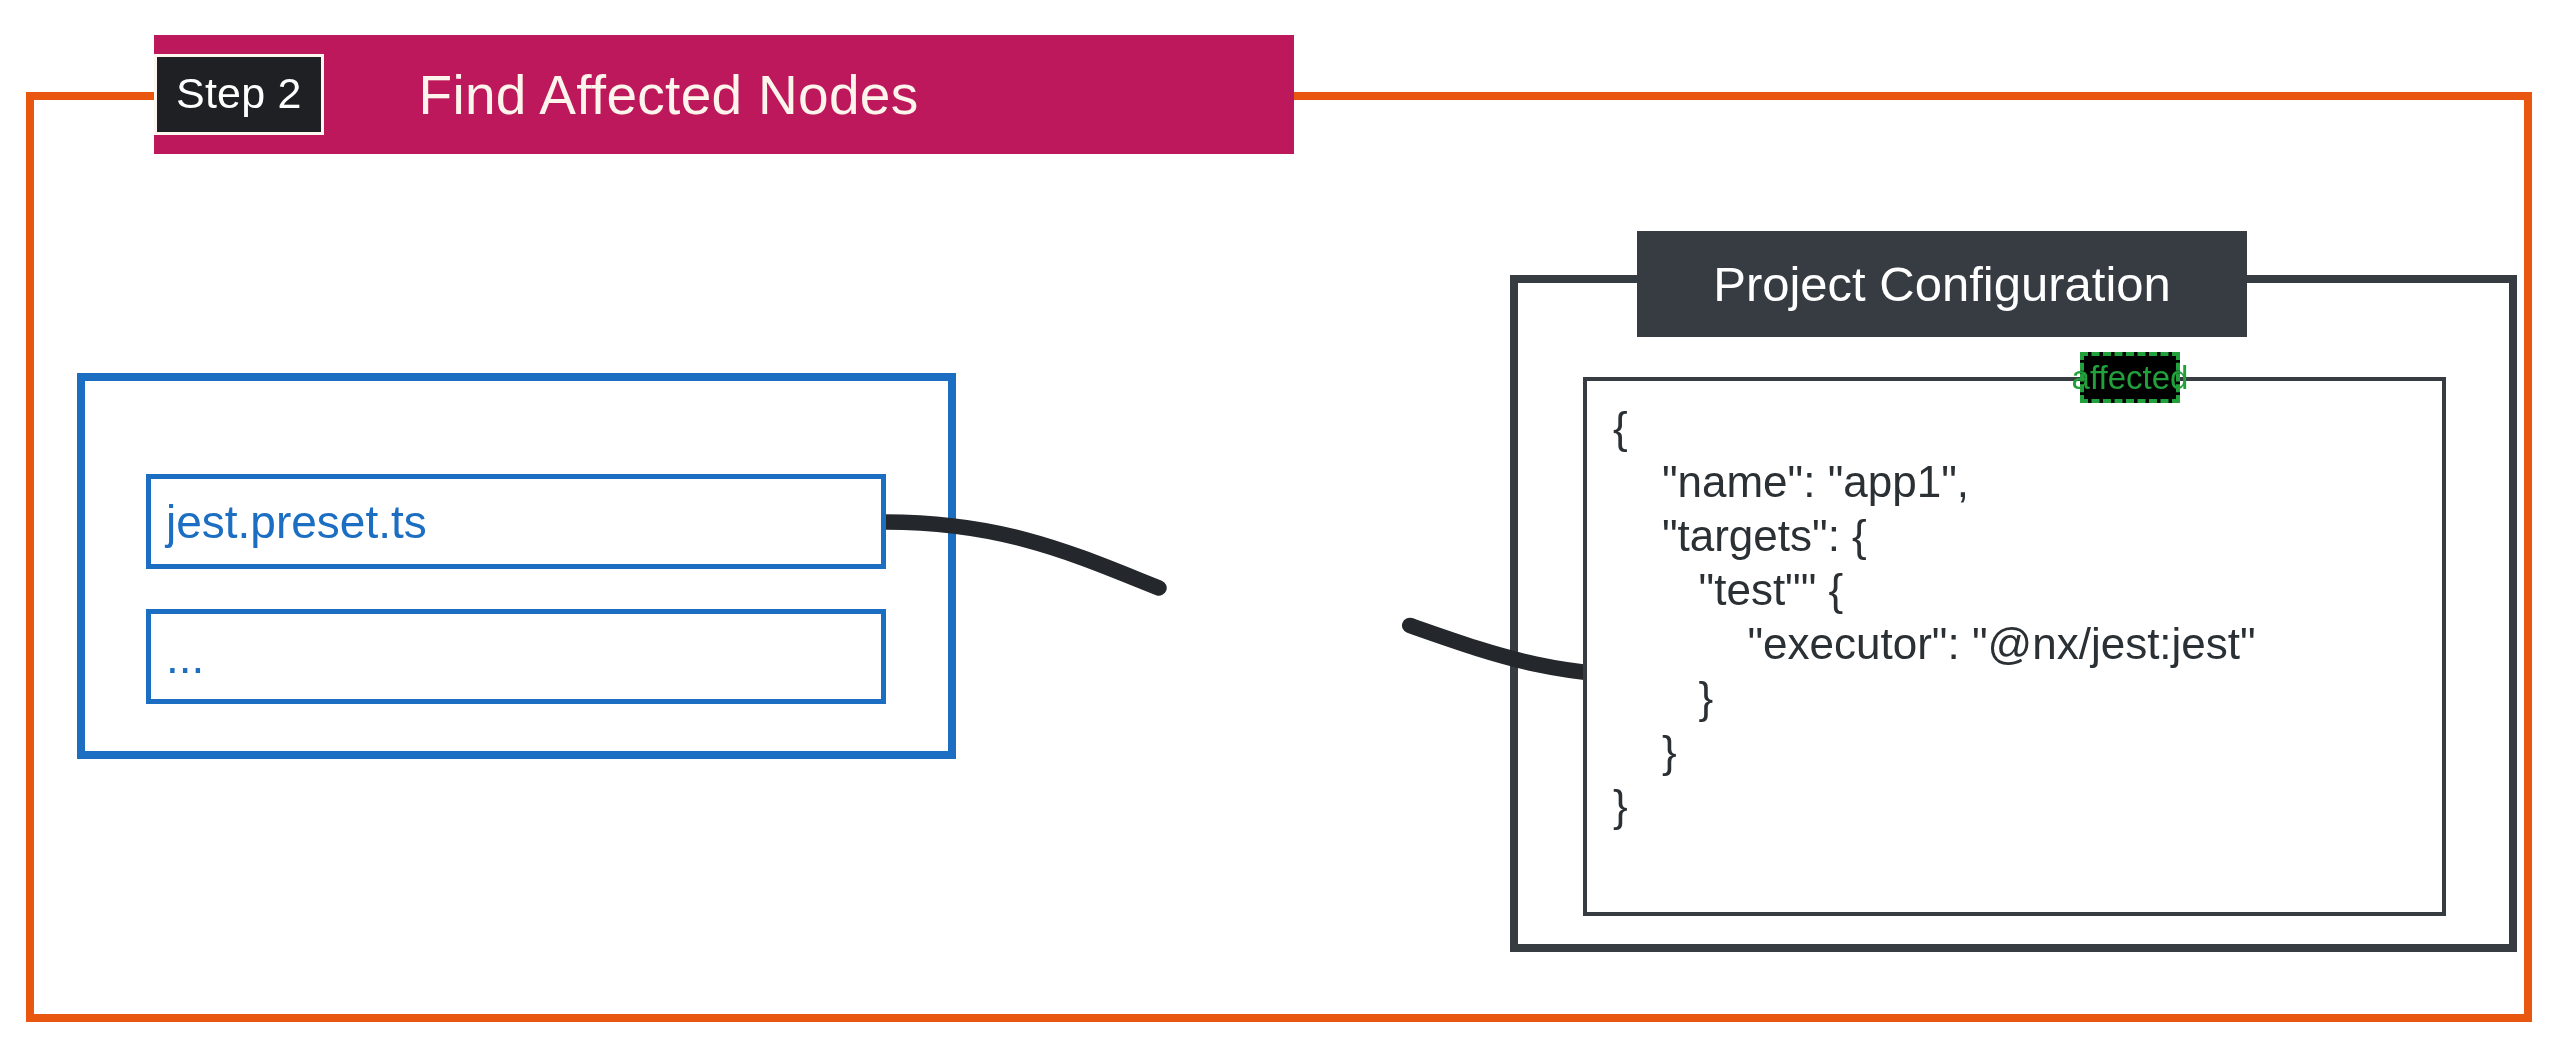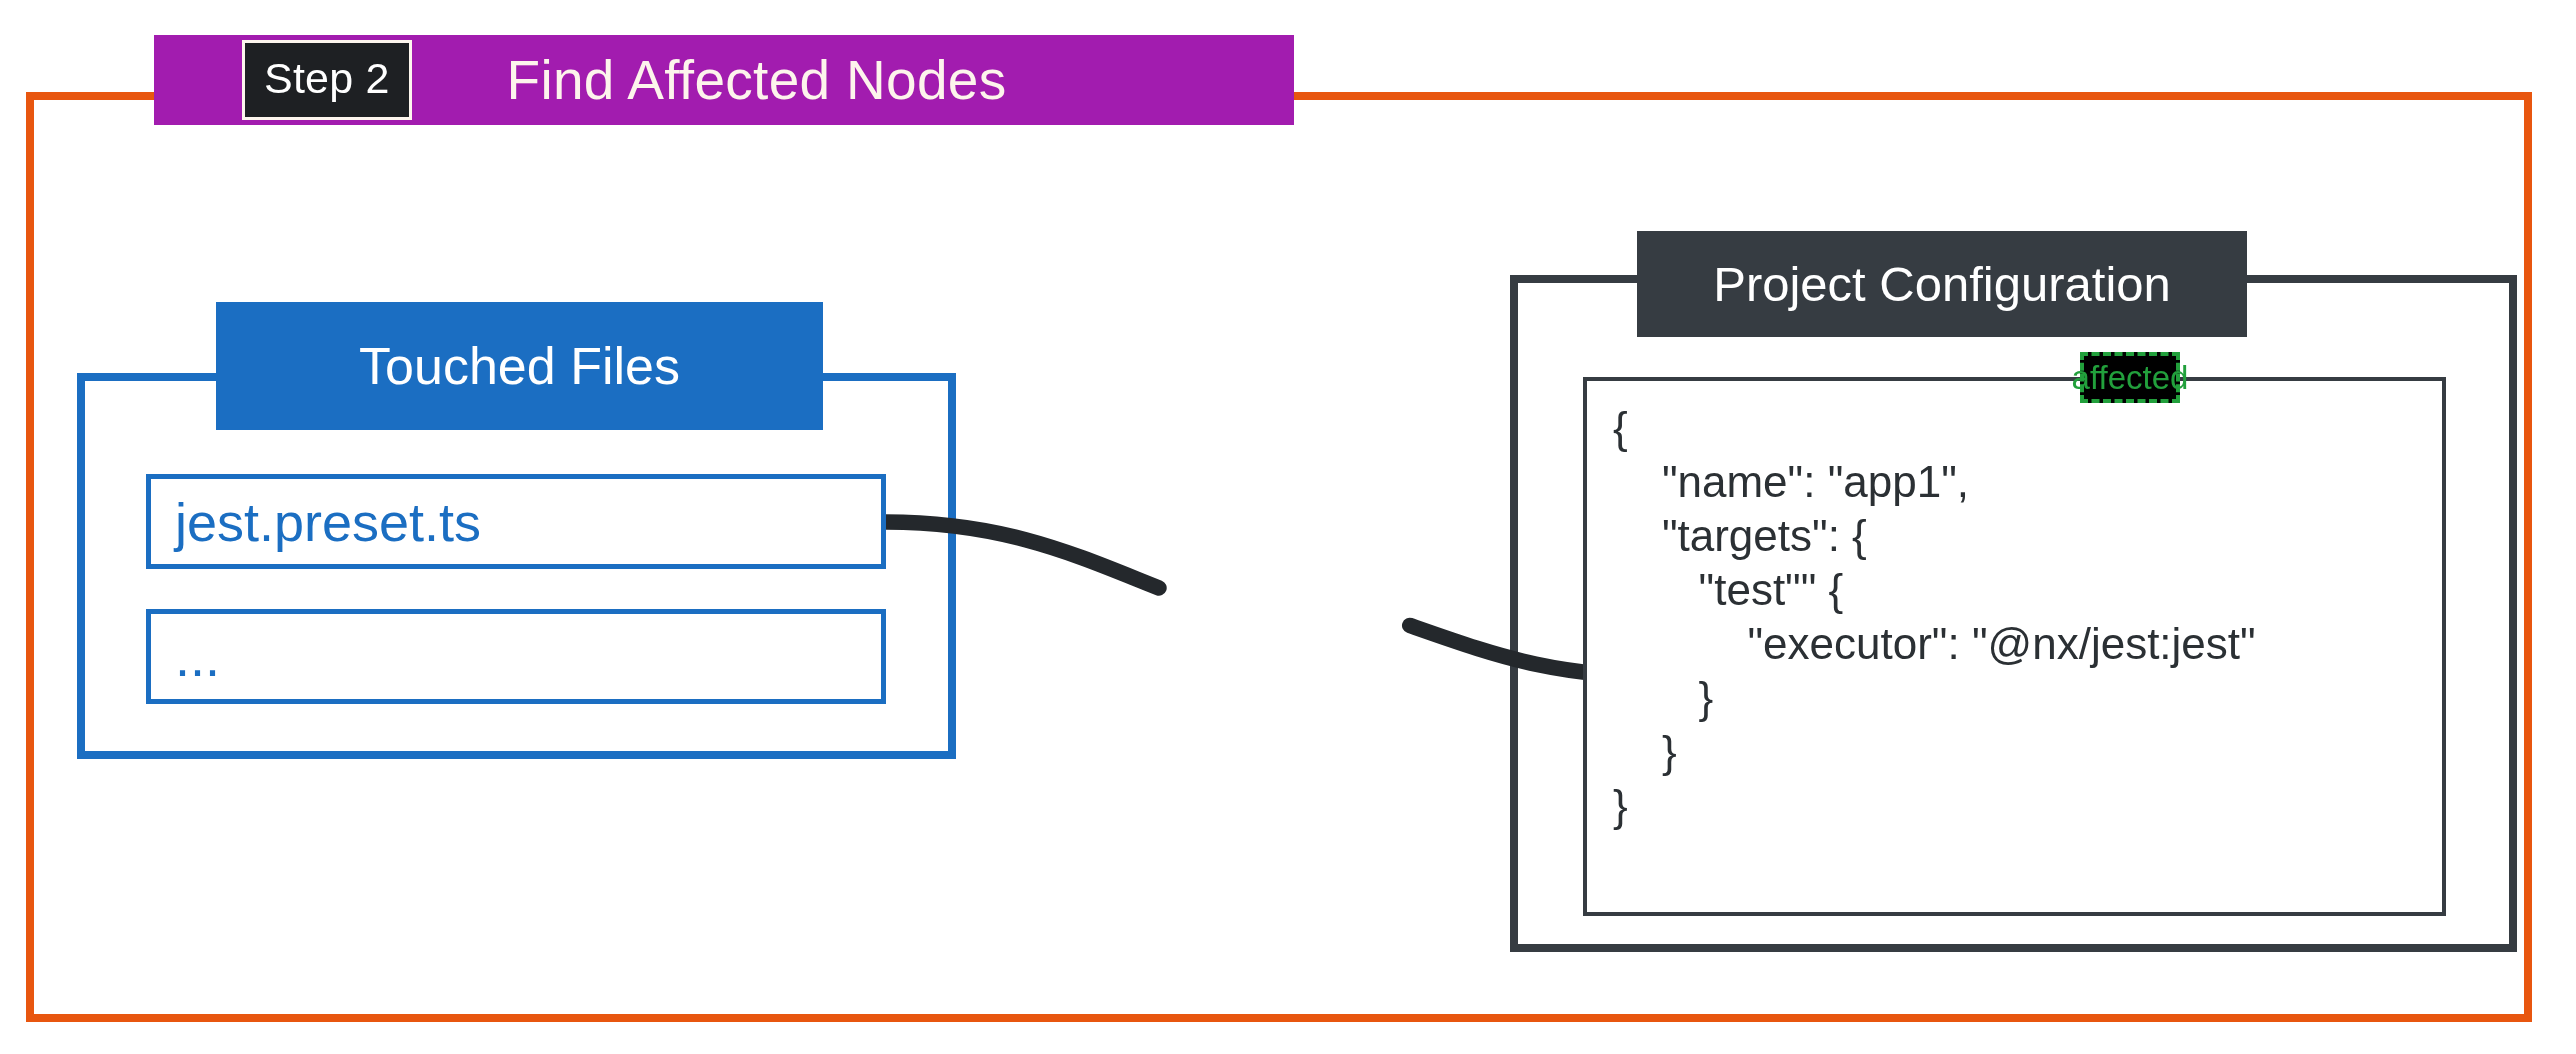--- a/index.html
+++ b/index.html
@@ -30,26 +30,25 @@
     box-sizing: border-box;
     background: transparent;
   }
 
   
   .step-banner {
     position: absolute;
     left: 154px;
     top: 35px;
     width: 1140px;
-    height: 90px;
-    background: #a21caf;
-    display: flex;
-    align-items: center;
-    box-sizing: border-box;
-    padding-left: 88px;
+    height: 119px;
+    background: #be185d;
+    display: flex;
+    align-items: center;
+    box-sizing: border-box;
   }
   .step-chip {
     background: #1E2023;
     color: #ffffff;
     font-size: 43px;
     line-height: 1;
     padding: 14.6px 19px 17.4px 19px;
     border: 3.7px solid #fdf6ee;
     white-space: nowrap;
     letter-spacing: 0.2px;
@@ -91,23 +90,23 @@
   .tf-item {
     position: absolute;
     left: 146px;
     width: 740px;
     height: 95px;
     border: 5.5px solid #1B6EC2;
     box-sizing: border-box;
     background: #ffffff;
     display: flex;
     align-items: center;
-    padding-left: 24px;
+    padding-left: 15px;
     color: #1B6EC2;
-    font-size: 54px;
+    font-size: 46px;
     white-space: nowrap;
   }
   .tf-item-0 { top: 474px; }
   .tf-item-1 { top: 609px; }
 
   
   .pc-panel {
     position: absolute;
     left: 1510px;
     top: 275px;
@@ -216,21 +215,20 @@
     <path d="M 968,570 C 1100,570 1180,608 1266,642" stroke="#24282C" stroke-width="17" fill="none" stroke-linecap="round"></path>
 
     <path d="M 1540,683 C 1640,718 1700,740 1838,740" stroke="#24282C" stroke-width="17" fill="none" stroke-linecap="round" marker-end="url(#arrowhead)"></path>
   </svg>
 
   <div class="step-banner">
     <span class="step-chip">Step 2</span>
     <span class="step-title">Find Affected Nodes</span>
   </div>
 
-  <div class="tf-title">Touched Files</div>
 
   <div class="tf-item tf-item-0">jest.preset.ts</div>
   <div class="tf-item tf-item-1">...</div>
 
   <div class="pc-title">Project Configuration</div>
 
   <div class="pc-code">
     <div class="code-line">{</div>
     <div class="code-line">    "name": "app1",</div>
     <div class="code-line">    "targets": {</div>

